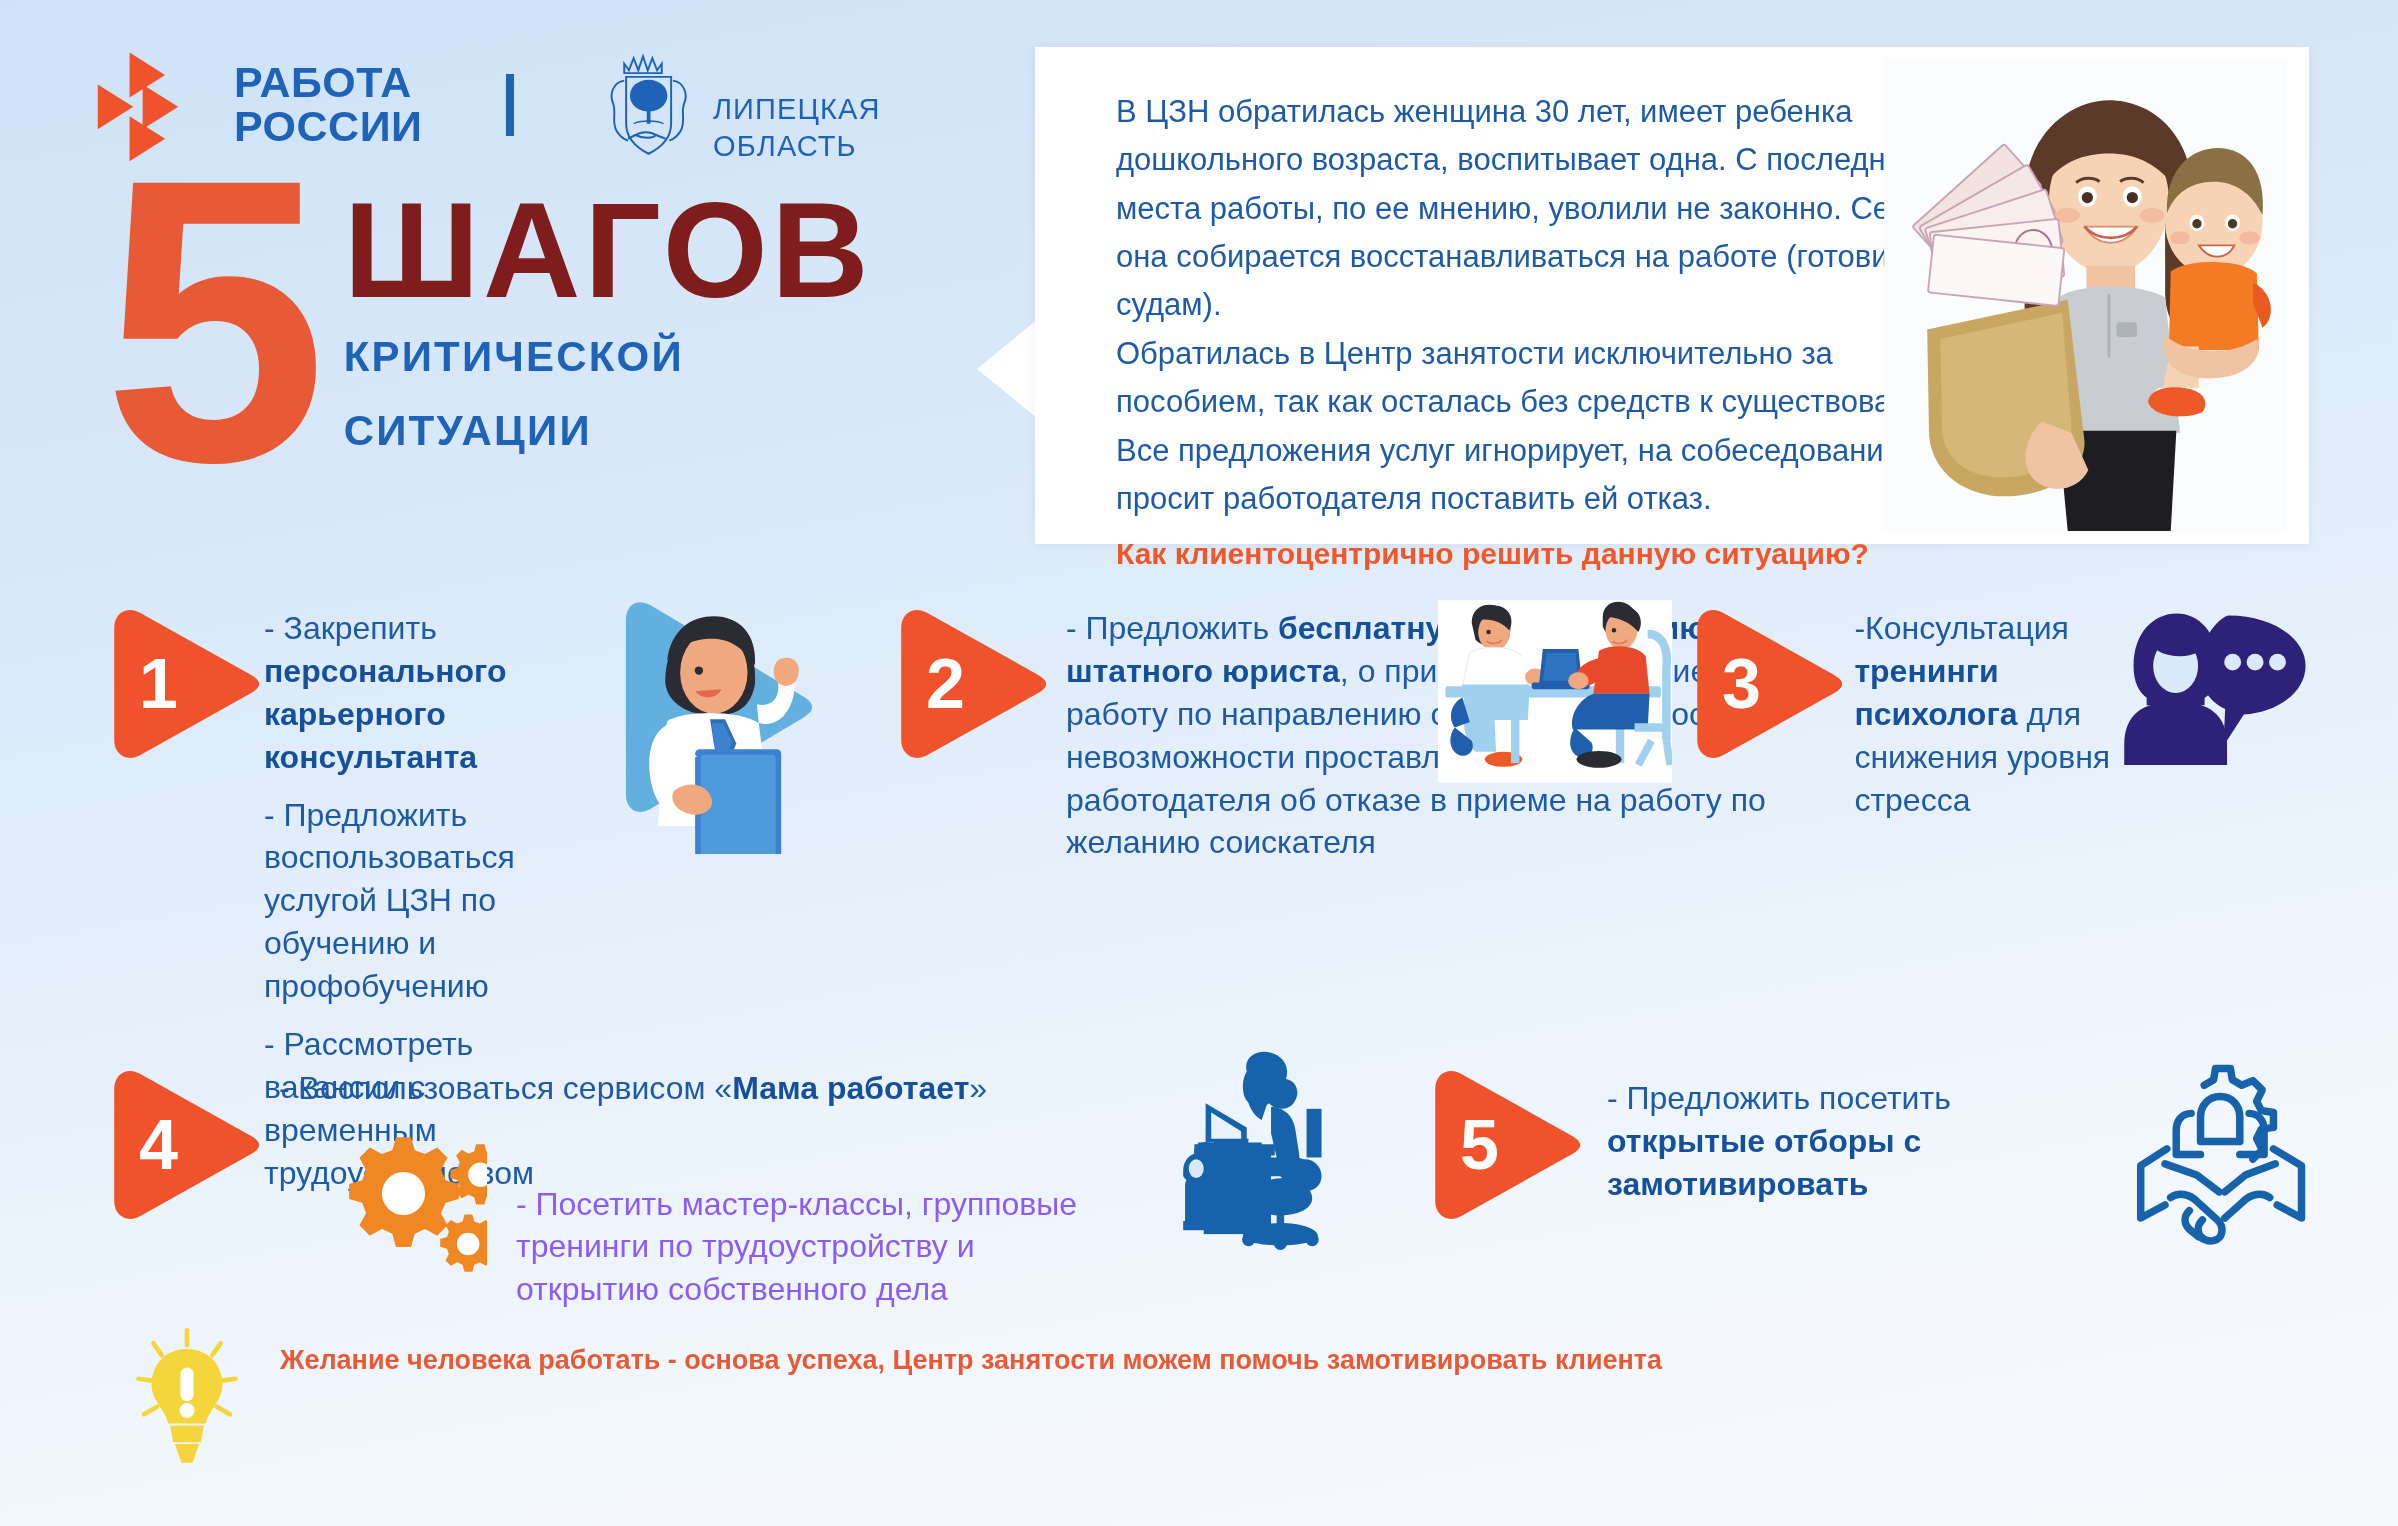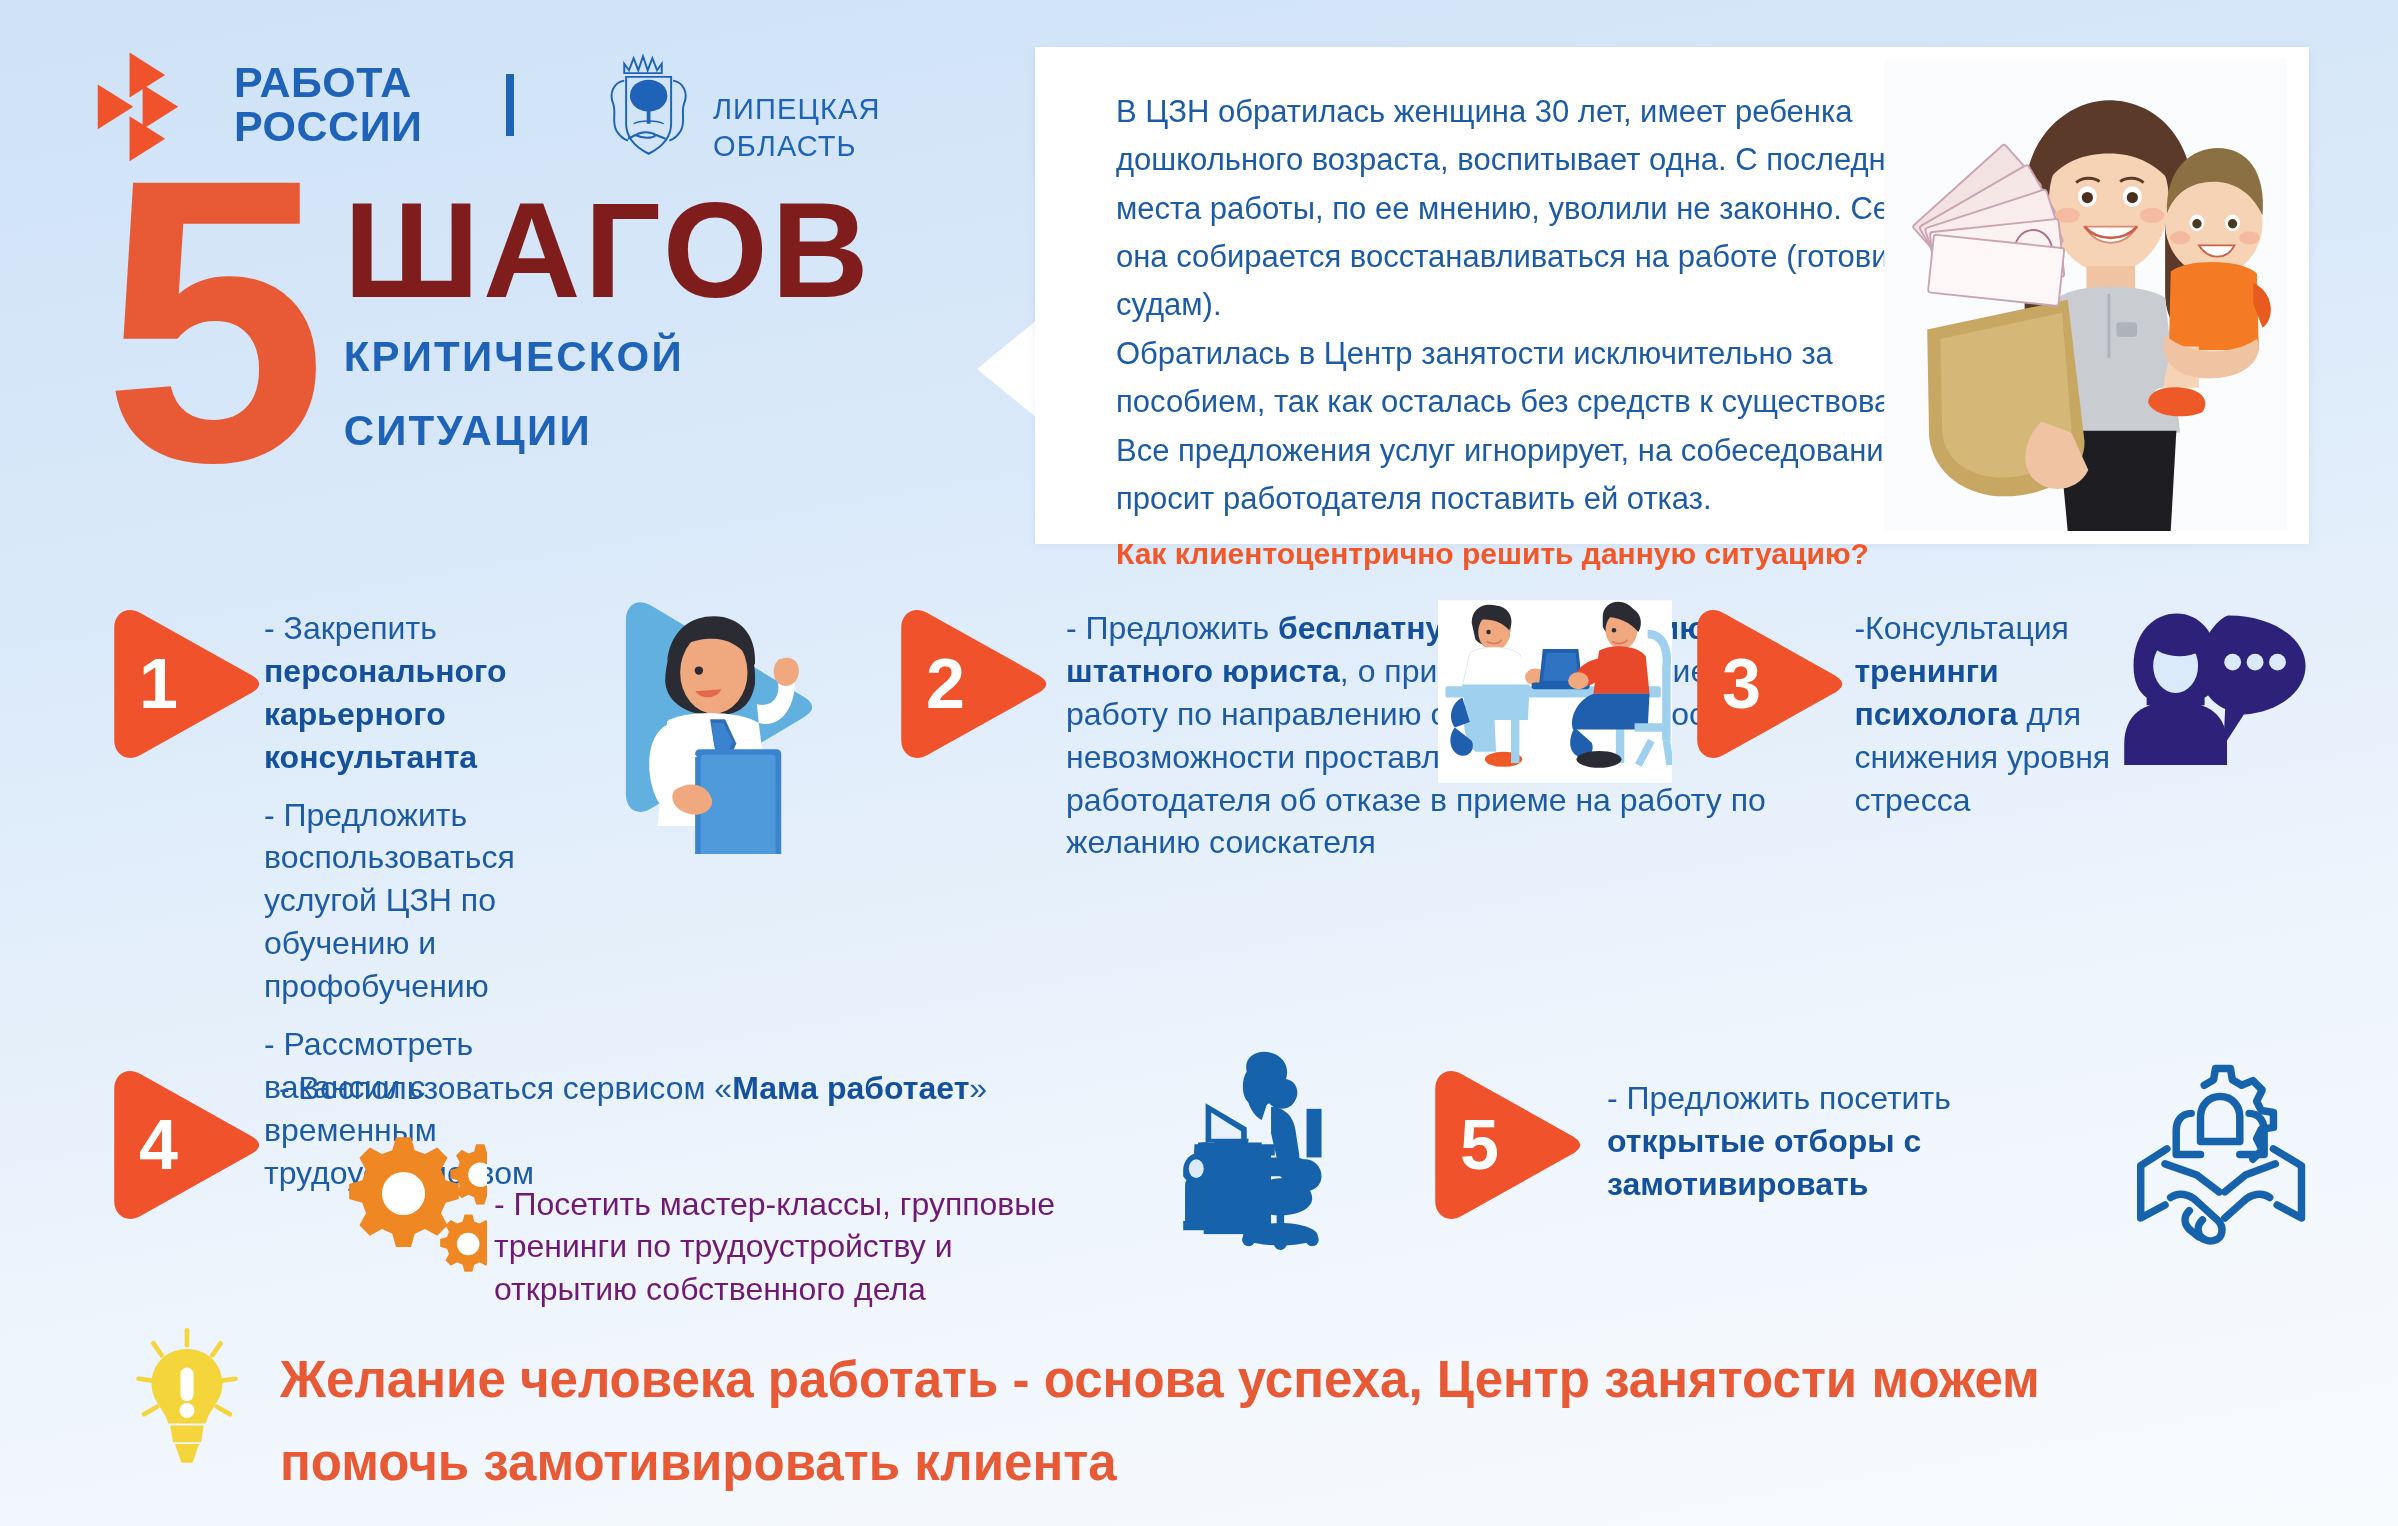--- a/index.html
+++ b/index.html
@@ -74,34 +74,34 @@
   #step3 .step-text { width:281px; margin-left:9.4px; }
   #step4 { left:103px; top:1068px; width:1077px; }
   #step5 { left:1424px; top:1068px; width:796px; }
   #step5 .step-text { width:450px; margin-left:24px; padding-top:9.4px; }
 
   .s4-body { margin-left:17px; width:881px; position:relative; }
   .s4-line1 { font-size:32px; line-height:1.3; color:#1d5ba6; }
   .s4-line1 b { font-weight:bold; color:#14509c; }
   .s4-row { display:flex; align-items:flex-start; margin-top:24px; }
   .gears { width:167px; height:164px; flex:0 0 auto; margin-left:41px; margin-top:-22.5px; }
-  .s4-para { font-size:32px; line-height:1.34; color:#701a75; margin-left:7px; padding-top:49px; width:600px; }
+  .s4-para { font-size:32px; line-height:1.34; color:#8b5cf6; margin-left:29px; padding-top:49px; width:600px; }
 
   
   .ill-consultant { position:absolute; left:609px; top:592px; width:234px; height:262px; }
   .ill-interview { position:absolute; left:1438px; top:600px; width:234px; height:183px; }
   .ill-psych { position:absolute; left:2113px; top:604px; width:215px; height:178px; }
   .ill-mom { position:absolute; left:1157px; top:1049px; width:215px; height:201px; }
   .ill-handshake { position:absolute; left:2122px; top:1061px; width:201px; height:187px; }
 
   
   .footer { position:absolute; left:131px; top:1326px; display:flex; align-items:flex-start; }
   .bulb { width:112px; height:141px; flex:0 0 auto; }
   .footer-text {
-    margin-left:37px; font-size:51px; font-weight:bold; color:#e85a35;
+    margin-left:37px; font-size:27px; font-weight:bold; color:#e85a35;
     line-height:1.62; width:1780px; padding-top:13px;
   }
 </style>
 </head>
 <body>
 
 <div class="page">
 
   <div class="header">
     <div class="rr-logo">

